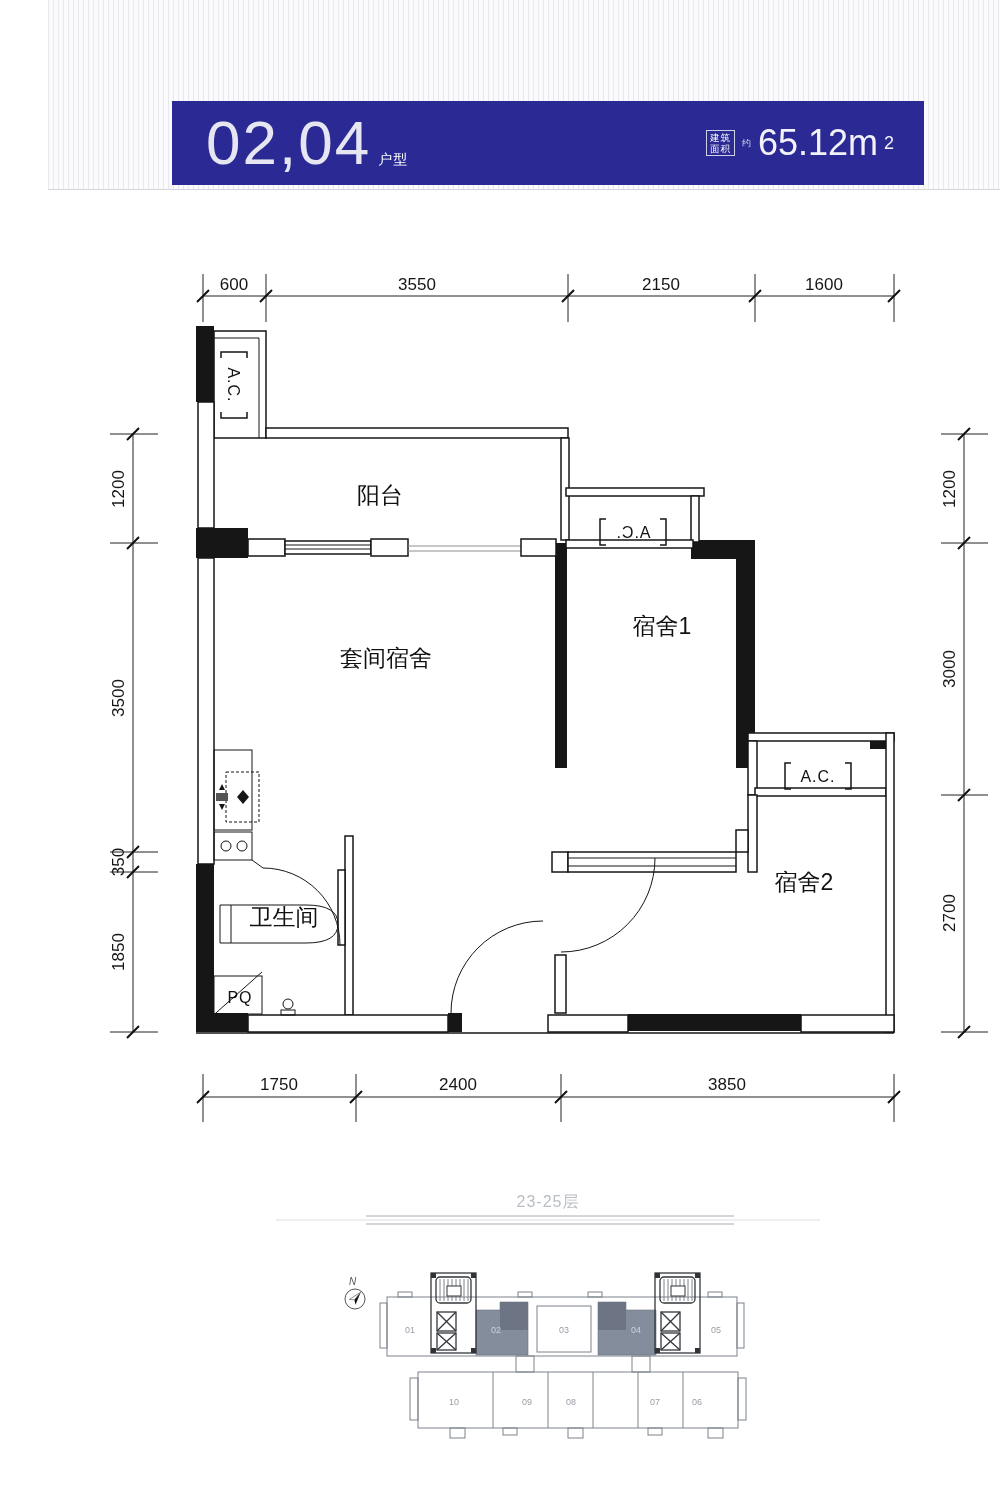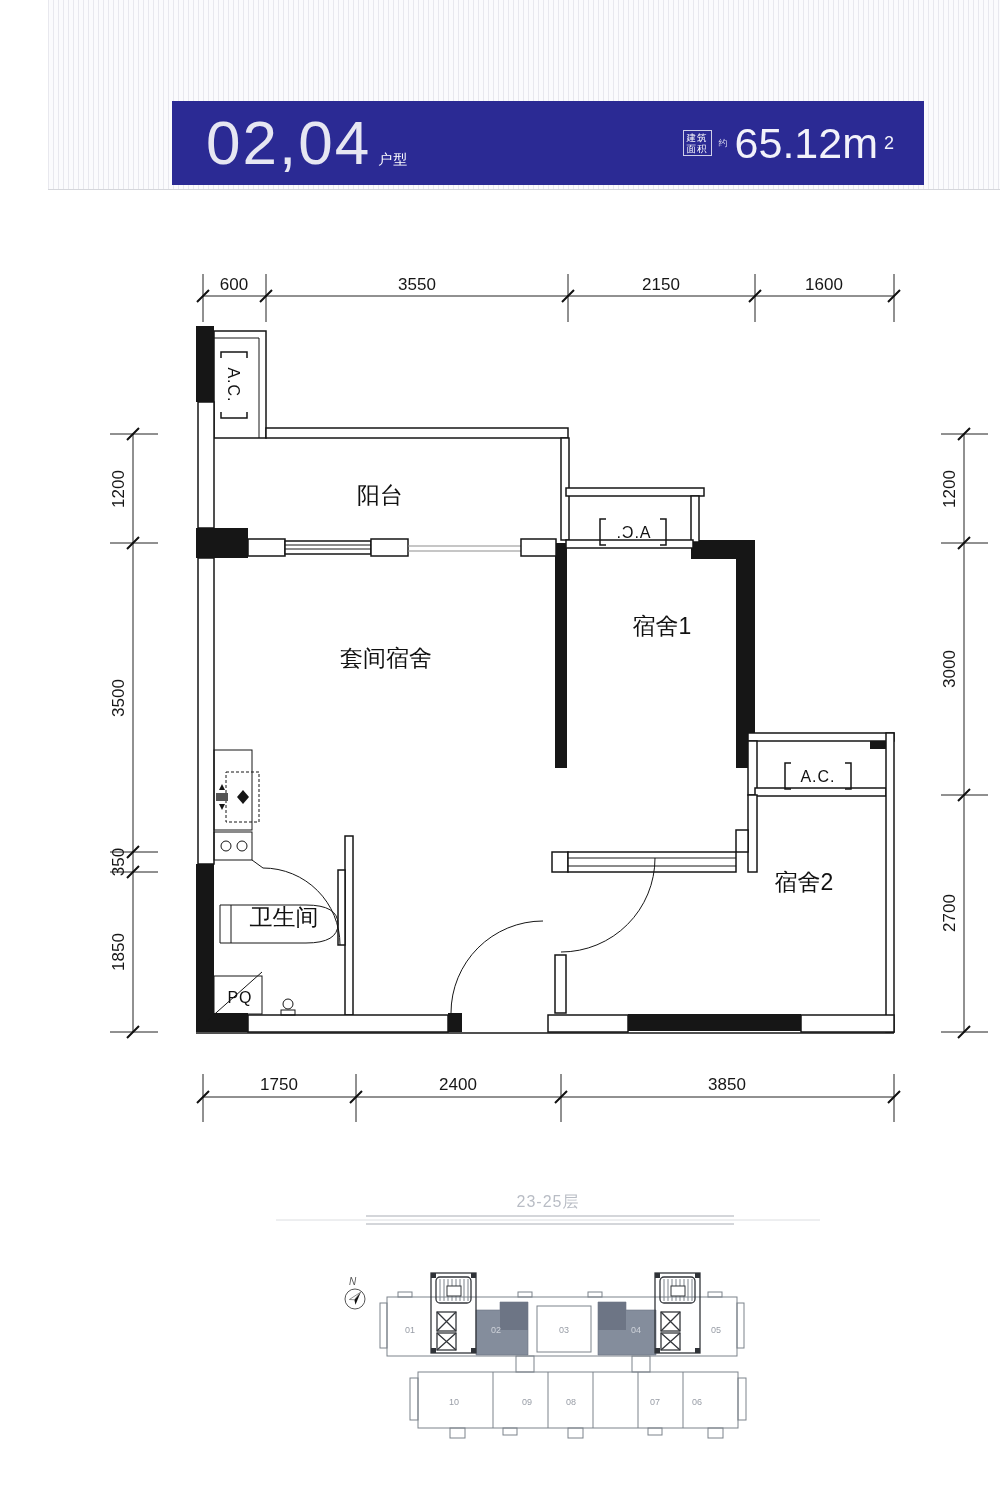--- a/index.html
+++ b/index.html
@@ -19,21 +19,21 @@
     display:flex;align-items:center;justify-content:space-between;
     padding:0 30px 0 34px;box-sizing:border-box;
   }
   .title-left{display:flex;align-items:baseline;gap:7px;}
   .unit-numbers{font-size:62px;line-height:1;font-weight:300;letter-spacing:2px;color:#e6e6f2;}
   .unit-suffix{font-size:14px;color:#ffffff;letter-spacing:1px;}
   .title-right{display:flex;align-items:center;gap:5px;}
   .area-box{border:1px solid #cfcfe8;color:#fff;font-size:9.5px;line-height:1.2;
     padding:1px 3px;text-align:right;letter-spacing:1px;}
   .area-approx{font-size:9px;color:#dcdcf0;margin:0 2px;}
-  .area-value{font-size:43px;font-weight:300;color:#f2f2fa;line-height:1;}
+  .area-value{font-size:36px;font-weight:300;color:#f2f2fa;line-height:1;}
   .area-sup{font-size:18px;color:#f2f2fa;vertical-align:18px;margin-left:1px;}
 
   svg.plan{position:absolute;left:0;top:0;}
   svg.plan text{font-family:"Liberation Sans","DejaVu Sans",sans-serif;}
   .wall{fill:#161616;}
   .hwall{fill:#ffffff;stroke:#161616;stroke-width:1.5;}
   .thin{stroke:#161616;stroke-width:1;fill:none;}
   .thin2{stroke:#161616;stroke-width:1.5;fill:none;}
   .gray-line{stroke:#8d8d8d;stroke-width:1;fill:none;}
   .dim{stroke:#222;stroke-width:1;fill:none;}

